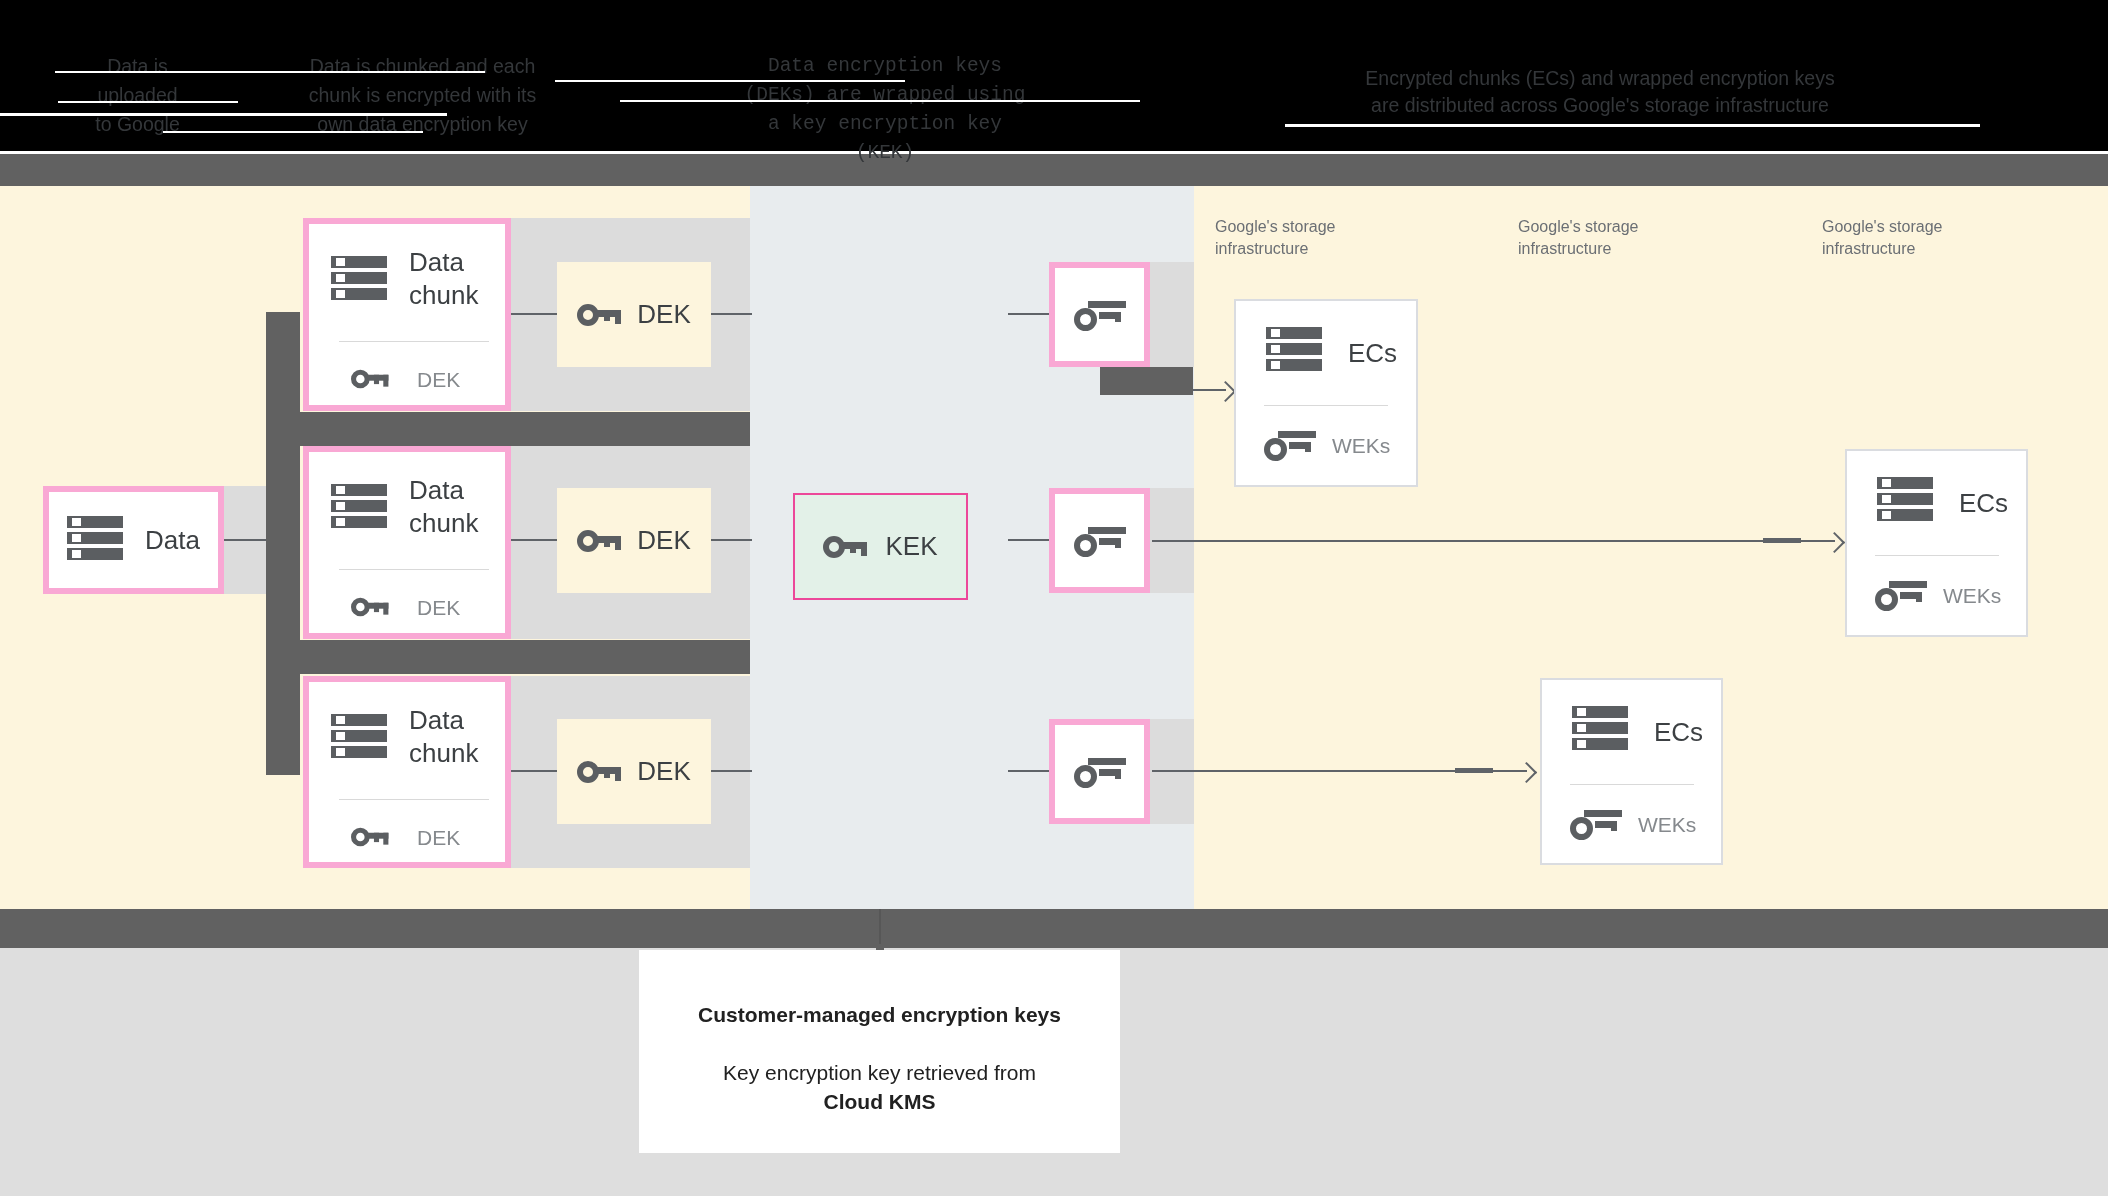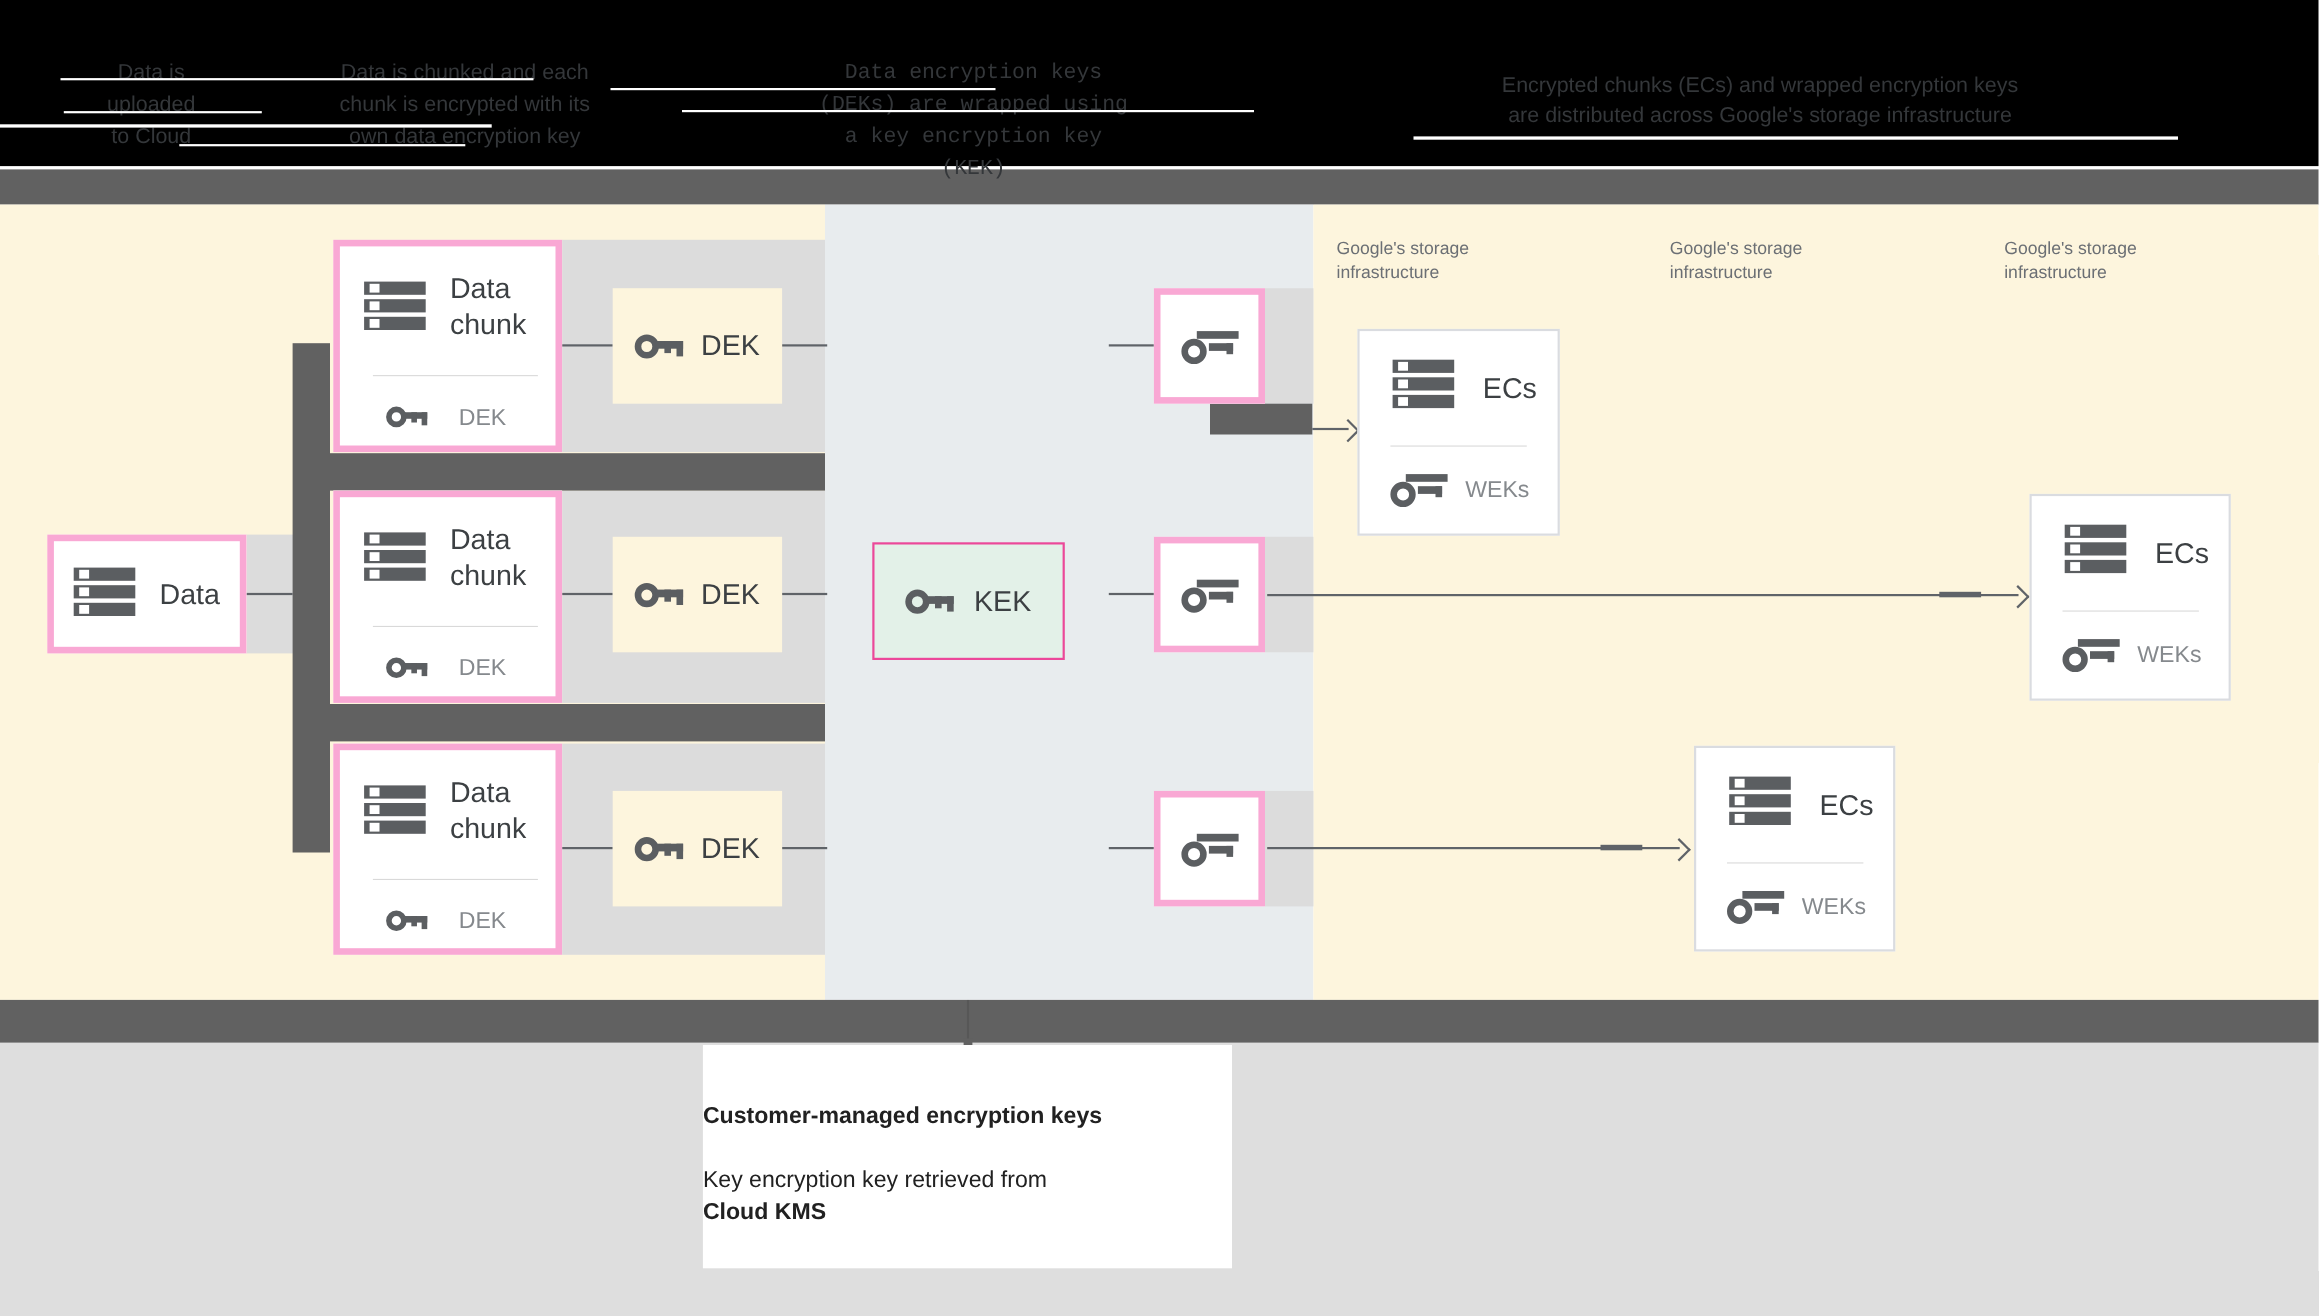--- a/index.html
+++ b/index.html
@@ -39,21 +39,21 @@
   .yellowbox{background:#fdf5dd;}
   .kekbox{background:#e3f1e8;border:2px solid #ec4899;box-sizing:border-box;}
   .ecsbox{background:#ffffff;border:2px solid #dadce0;box-sizing:border-box;}
   .caption-box{background:#ffffff;}
 
   .big-label{color:#3c4043;font-size:26px;line-height:33px;}
   .sub-label{color:#85898d;font-size:21px;}
   .divider{height:1px;background:#d9d9d9;}
   .storage-label{color:#6b6f74;font-size:16px;line-height:22px;}
 
-  .caption-box{color:#212121;font-size:21px;line-height:29px;}
+  .caption-box{color:#212121;font-size:21px;line-height:29px;text-align:center;}
   .cap-b{font-weight:bold;}
   .cap-sp{height:29px;}
 
   
   .tbl{display:inline-block;}
   .tbl i{display:block;position:relative;background:#5b5e61;}
   .tbl i::before{content:'';position:absolute;background:#ffffff;}
   .tbl-lg{width:56px;}
   .tbl-lg i{height:12px;margin-bottom:4px;}
   .tbl-lg i::before{left:5px;top:2px;width:9px;height:8px;}
@@ -89,21 +89,21 @@
   <div class="abs region-left"></div>
   <div class="abs region-mid"></div>
   <div class="abs region-right"></div>
   <div class="abs bar-bottom"></div>
   <div class="abs bar-seam"></div>
   <div class="abs bottom-gray"></div>
 
   <div class="abs hcol" style="left:40px;top:52px;width:195px;">
     <div>Data is</div>
     <div>uploaded</div>
-    <div>to Cloud</div>
+    <div>to Google</div>
   </div>
   <div class="abs hcol" style="left:280px;top:52px;width:285px;">
     <div>Data is chunked and each</div>
     <div>chunk is encrypted with its</div>
     <div>own data encryption key</div>
   </div>
   <div class="abs hcol" style="left:735px;top:52px;width:300px;font-family:Liberation Mono, monospace;">
     <div>Data encryption keys</div>
     <div>(DEKs) are wrapped using</div>
     <div>a key encryption key (KEK)</div>

